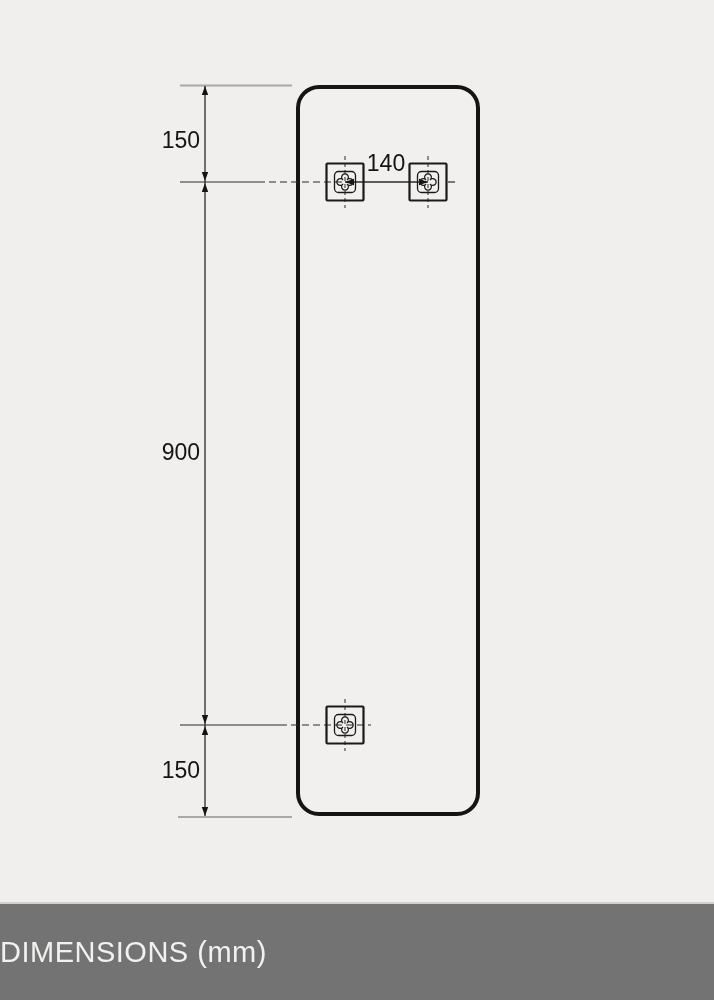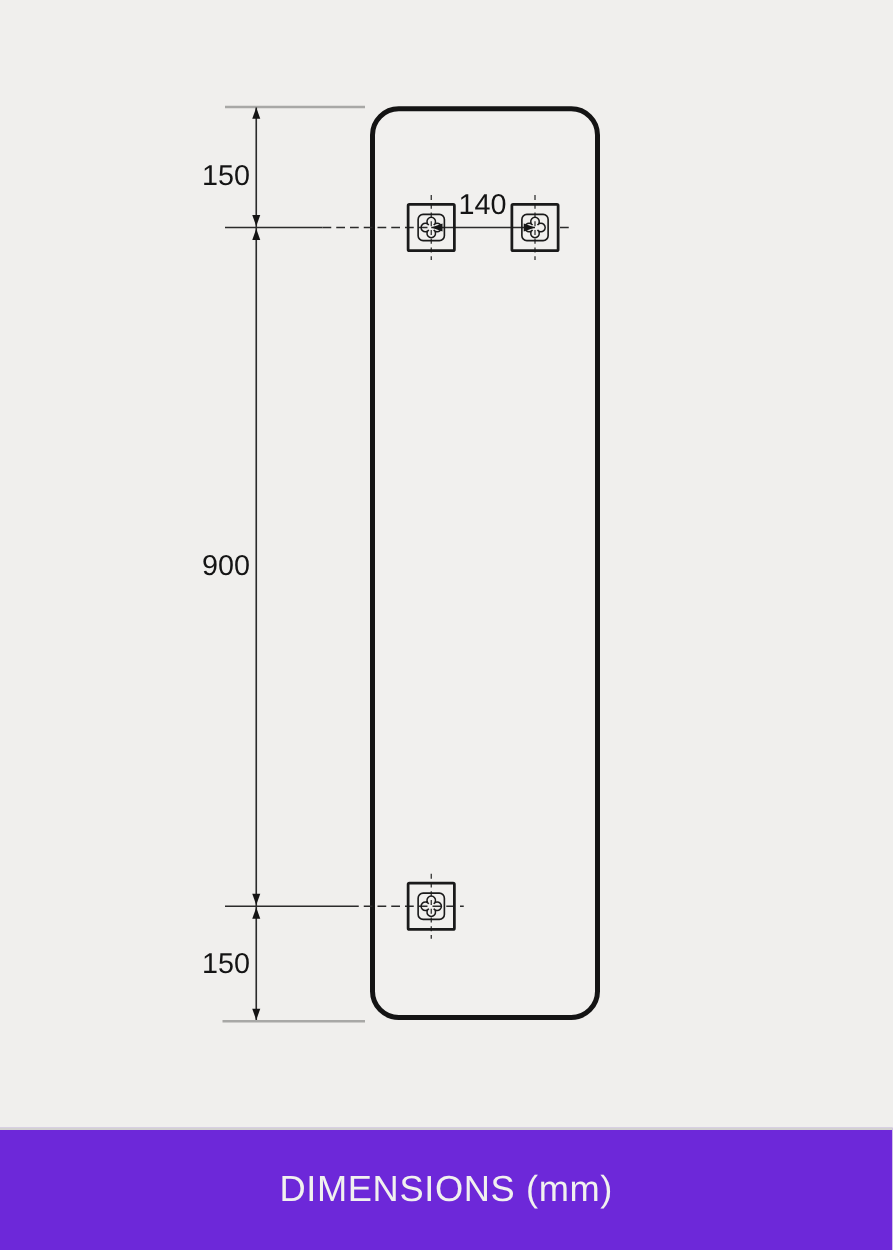--- a/index.html
+++ b/index.html
@@ -21,25 +21,24 @@
   .stage {
     width: 714px;
     height: 902px;
     background: #f0efed;
     position: relative;
   }
   .stage svg { display: block; }
   .footer-bar {
     width: 714px;
     height: 96px;
-    background: #6d28d9;
+    background: #737373;
     border-top: 2px solid #d2d1cf;
     display: flex;
     align-items: center;
-    justify-content: center;
   }
   .footer-title {
     color: #f1f1ef;
     font-size: 29px;
     font-weight: 300;
     letter-spacing: 0.5px;
     font-family: "Liberation Sans", sans-serif;
   }
   .dim-text {
     font-family: "Liberation Sans", sans-serif;

